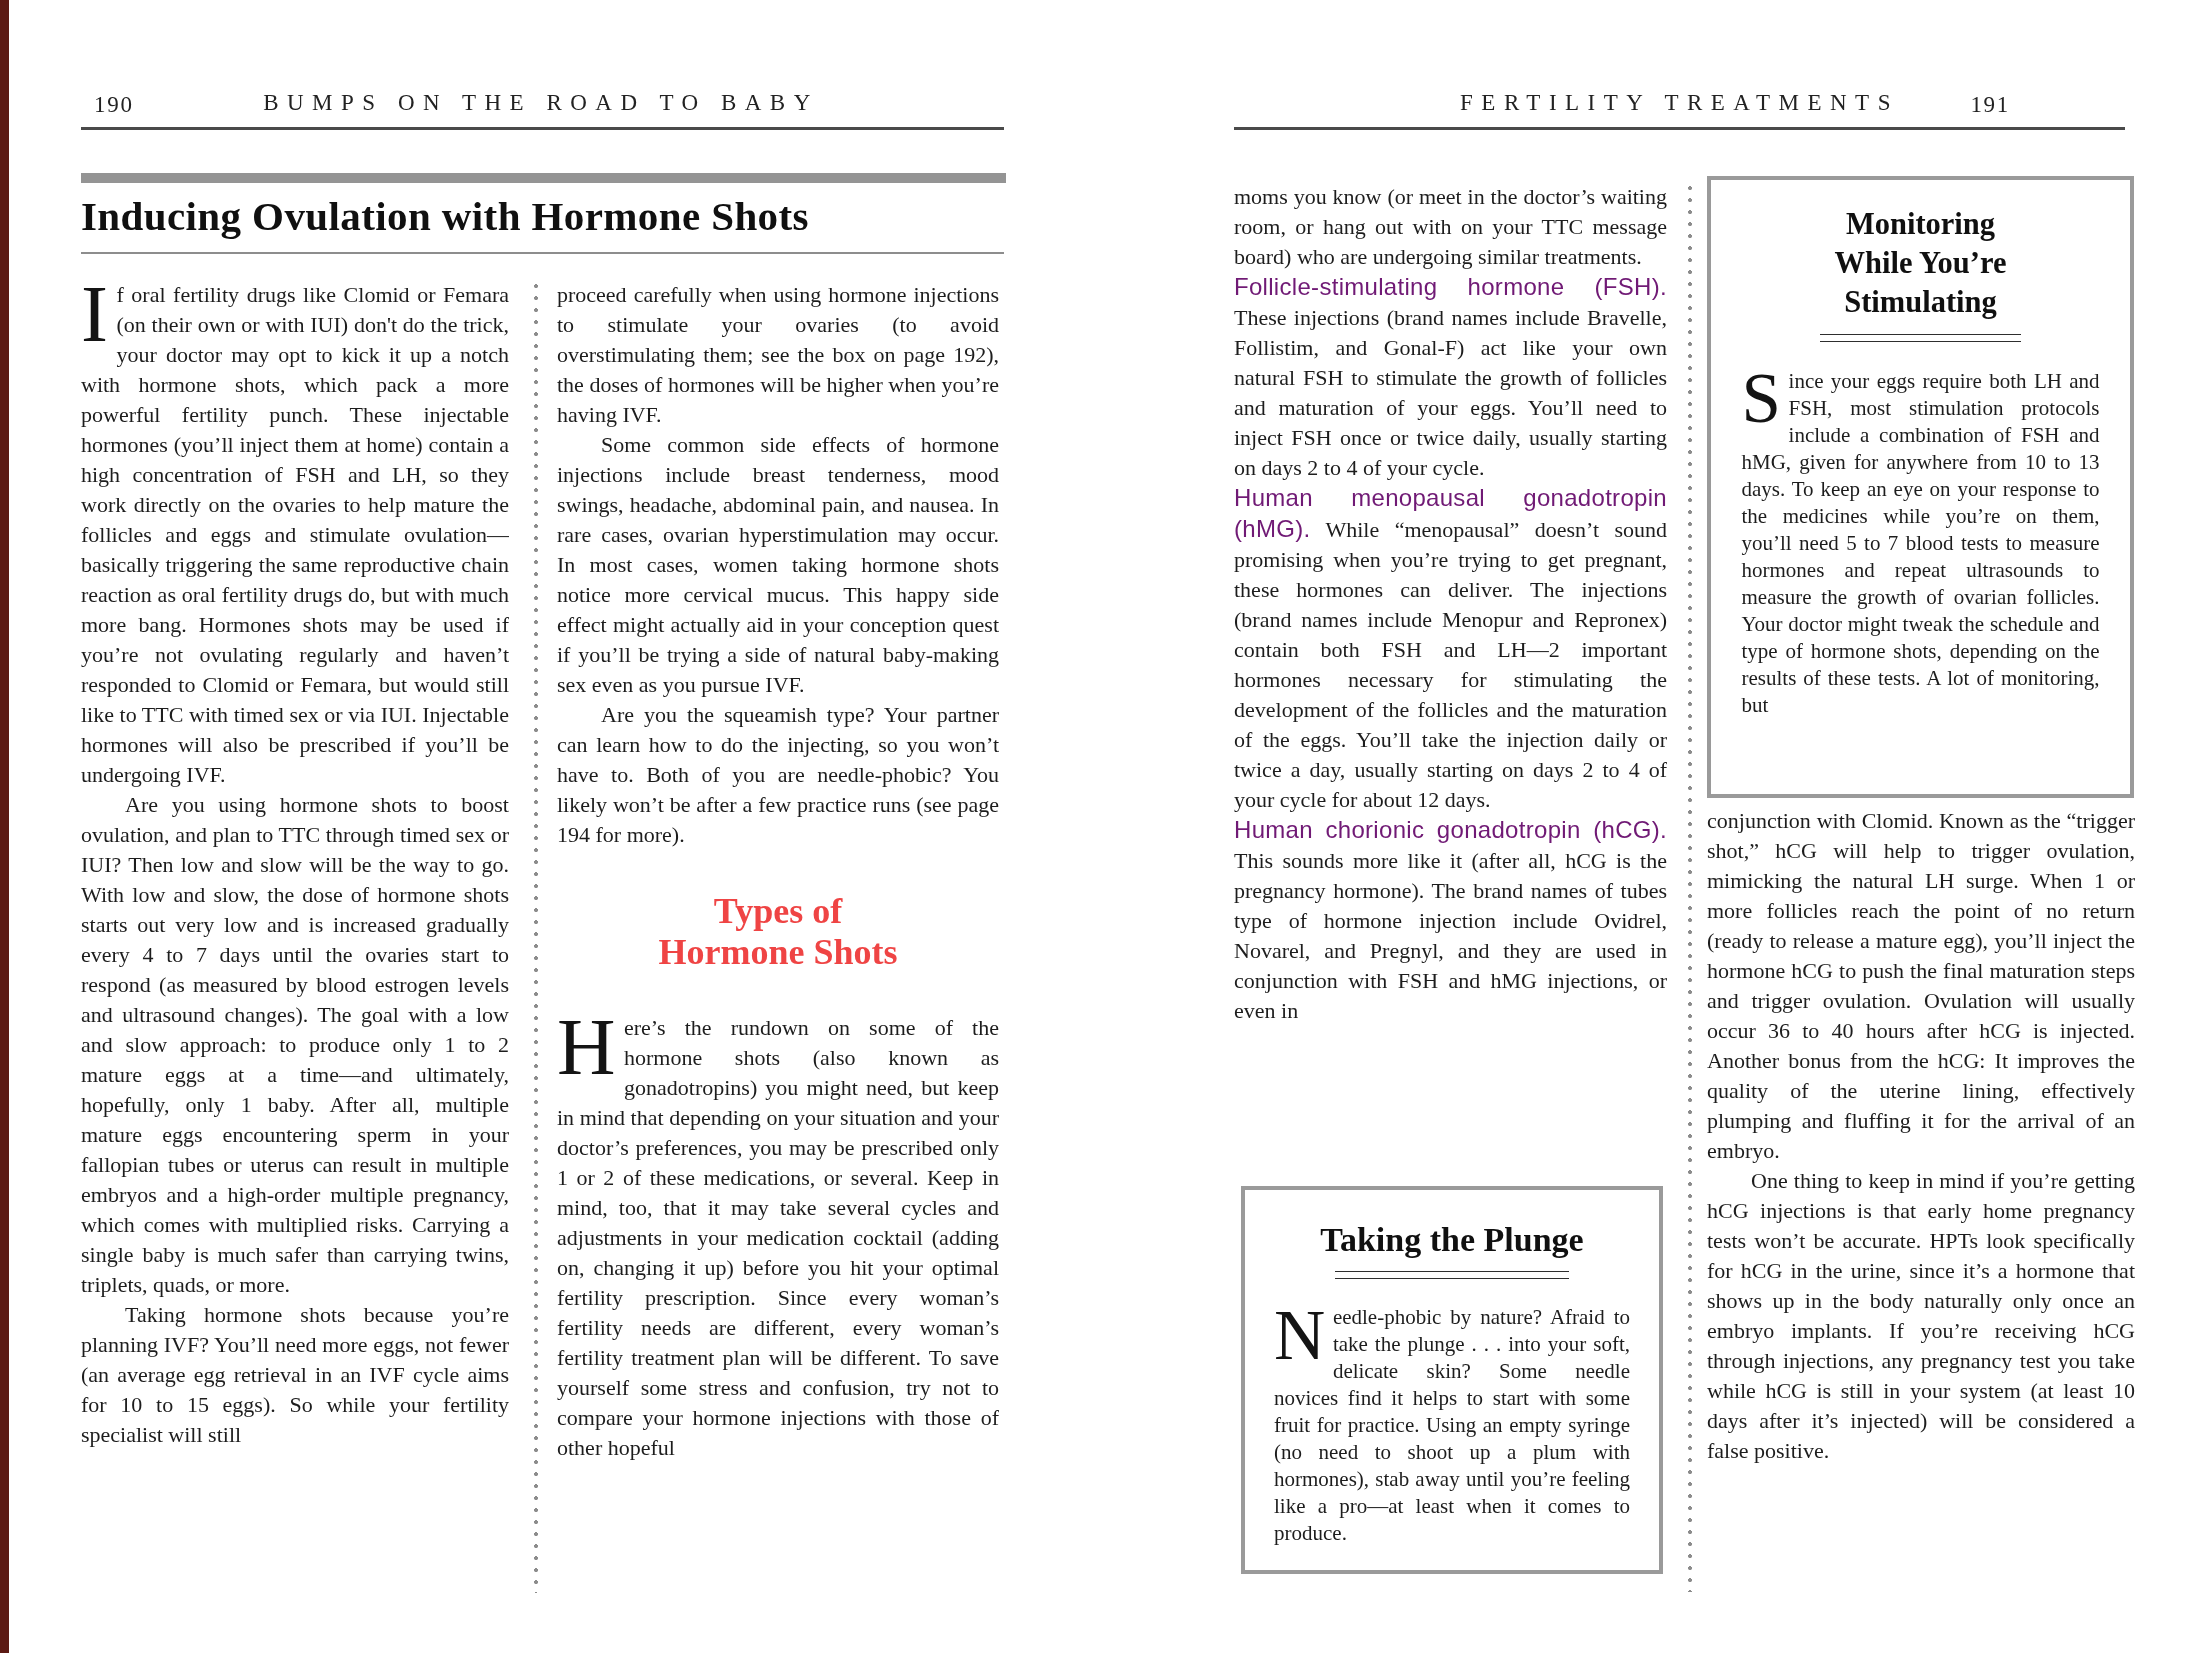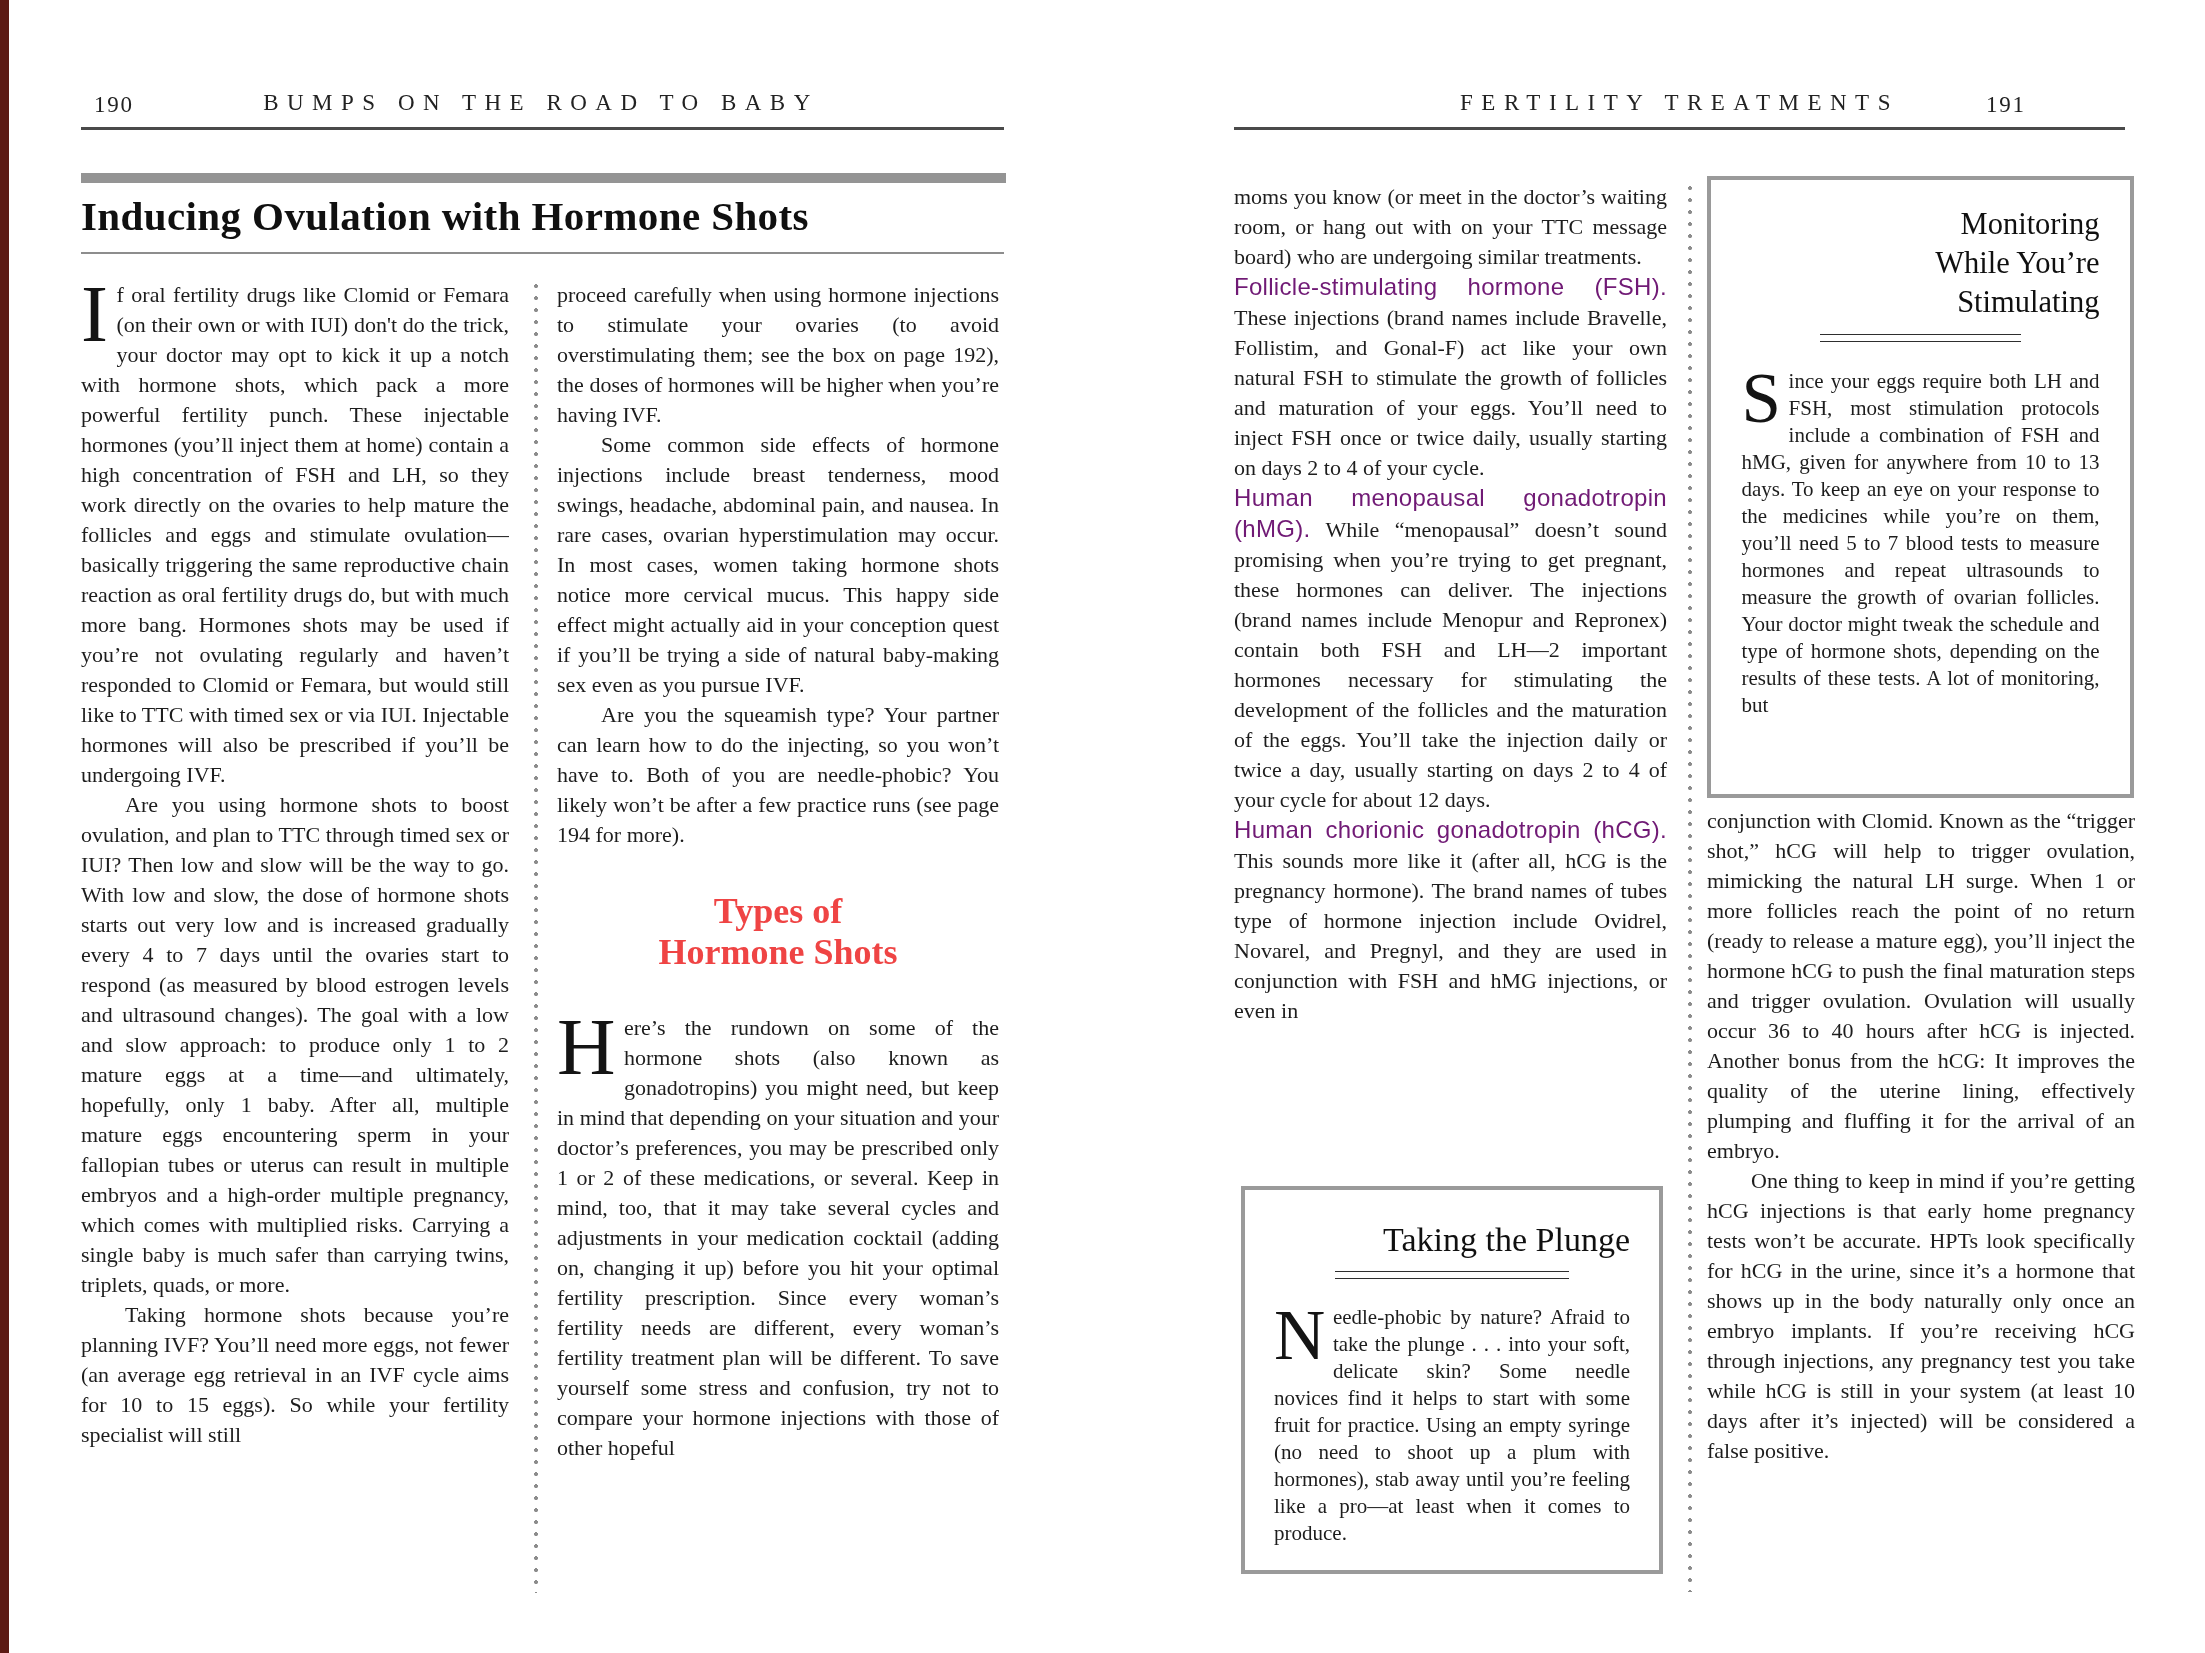--- a/index.html
+++ b/index.html
@@ -27,21 +27,21 @@
   .h2{font-weight:bold;font-size:36px;line-height:41px;text-align:center;margin:41px 0 40px 0;white-space:pre-line;color:#ef4444;}
   .dotrule{
     position:absolute;width:4.2px;
     background-image:radial-gradient(circle at 2.1px 4.2px, #8c8c8c 1.8px, rgba(0,0,0,0) 2.2px);
     background-size:4.2px 12px;background-repeat:repeat-y;
   }
   .boxframe{
     position:absolute;border:4.2px solid #9a9a9a;background:#ffffff;
     box-sizing:border-box;overflow:hidden;
   }
-  .box-title{text-align:right;font-weight:normal;font-size:30.5px;line-height:39px;white-space:pre-line;color:#101010;}
+  .box-title{text-align:center;font-weight:bold;font-size:30.5px;line-height:39px;white-space:pre-line;color:#101010;}
   .box-rule{height:6px;border-top:1.7px solid #2e2e2e;border-bottom:1.7px solid #2e2e2e;width:60%;margin:12px auto 25.4px auto;}
   .box-body{text-align:justify;font-size:21px;line-height:27px;}
   .box-body p{margin:0;}
   .boxdrop{float:left;font-size:71px;line-height:53px;margin:4.2px 7.6px 0 0;color:#141414;}
 </style>
 </head>
 <body>
 
 <div class="spine"></div>
 
@@ -64,21 +64,21 @@
 <div class="col" style="left:557px;top:280px;width:442px;height:1338px;">
   <p>proceed carefully when using hormone injections to stimulate your ovaries (to avoid overstimulating them; see the box on page 192), the doses of hormones will be higher when you’re having IVF.</p>
   <p class="indent">Some common side effects of hormone injections include breast tenderness, mood swings, headache, abdominal pain, and nausea. In rare cases, ovarian hyperstimulation may occur. In most cases, women taking hormone shots notice more cervical mucus. This happy side effect might actually aid in your conception quest if you’ll be trying a side of natural baby-making sex even as you pursue IVF.</p>
   <p class="indent">Are you the squeamish type? Your partner can learn how to do the injecting, so you won’t have to. Both of you are needle-phobic? You likely won’t be after a few practice runs (see page 194 for more).</p>
   <div class="h2">Types of
 Hormone Shots</div>
   <p><span class="dropcap">H</span><span>ere’s the rundown on some of the hormone shots (also known as gonadotropins) you might need, but keep in mind that depending on your situation and your doctor’s preferences, you may be prescribed only 1 or 2 of these medications, or several. Keep in mind, too, that it may take several cycles and adjustments in your medication cocktail (adding on, changing it up) before you hit your optimal fertility prescription. Since every woman’s fertility needs are different, every woman’s fertility treatment plan will be different. To save yourself some stress and confusion, try not to compare your hormone injections with those of other hopeful</span></p>
 </div>
 
 <div class="runhead" style="left:1234px;width:891px;font-family:Liberation Serif, serif;">FERTILITY TREATMENTS</div>
-<div class="pagenum" style="left:1986px;width:64px;text-align:left;">191</div>
+<div class="pagenum" style="left:1946px;width:64px;text-align:right;">191</div>
 <div class="hrule" style="left:1234px;top:127px;width:891px;"></div>
 
 <div class="col" style="left:1234px;top:182px;width:433px;height:994px;">
   <p>moms you know (or meet in the doctor’s waiting room, or hang out with on your TTC message board) who are undergoing similar treatments.</p>
   <p class="gap"><span class="runin">Follicle-stimulating hormone (FSH).</span> <span>These injections (brand names include Bravelle, Follistim, and Gonal-F) act like your own natural FSH to stimulate the growth of follicles and maturation of your eggs. You’ll need to inject FSH once or twice daily, usually starting on days 2 to 4 of your cycle.</span></p>
   <p class="gap"><span class="runin">Human menopausal gonadotropin (hMG).</span> <span>While “menopausal” doesn’t sound promising when you’re trying to get pregnant, these hormones can deliver. The injections (brand names include Menopur and Repronex) contain both FSH and LH—2 important hormones necessary for stimulating the development of the follicles and the maturation of the eggs. You’ll take the injection daily or twice a day, usually starting on days 2 to 4 of your cycle for about 12 days.</span></p>
   <p class="gap"><span class="runin">Human chorionic gonadotropin (hCG).</span> <span>This sounds more like it (after all, hCG is the pregnancy hormone). The brand names of tubes type of hormone injection include Ovidrel, Novarel, and Pregnyl, and they are used in conjunction with FSH and hMG injections, or even in</span></p>
 </div>
 
 <div class="boxframe" style="left:1241px;top:1186px;width:422px;height:388px;padding:30px 29px;">

